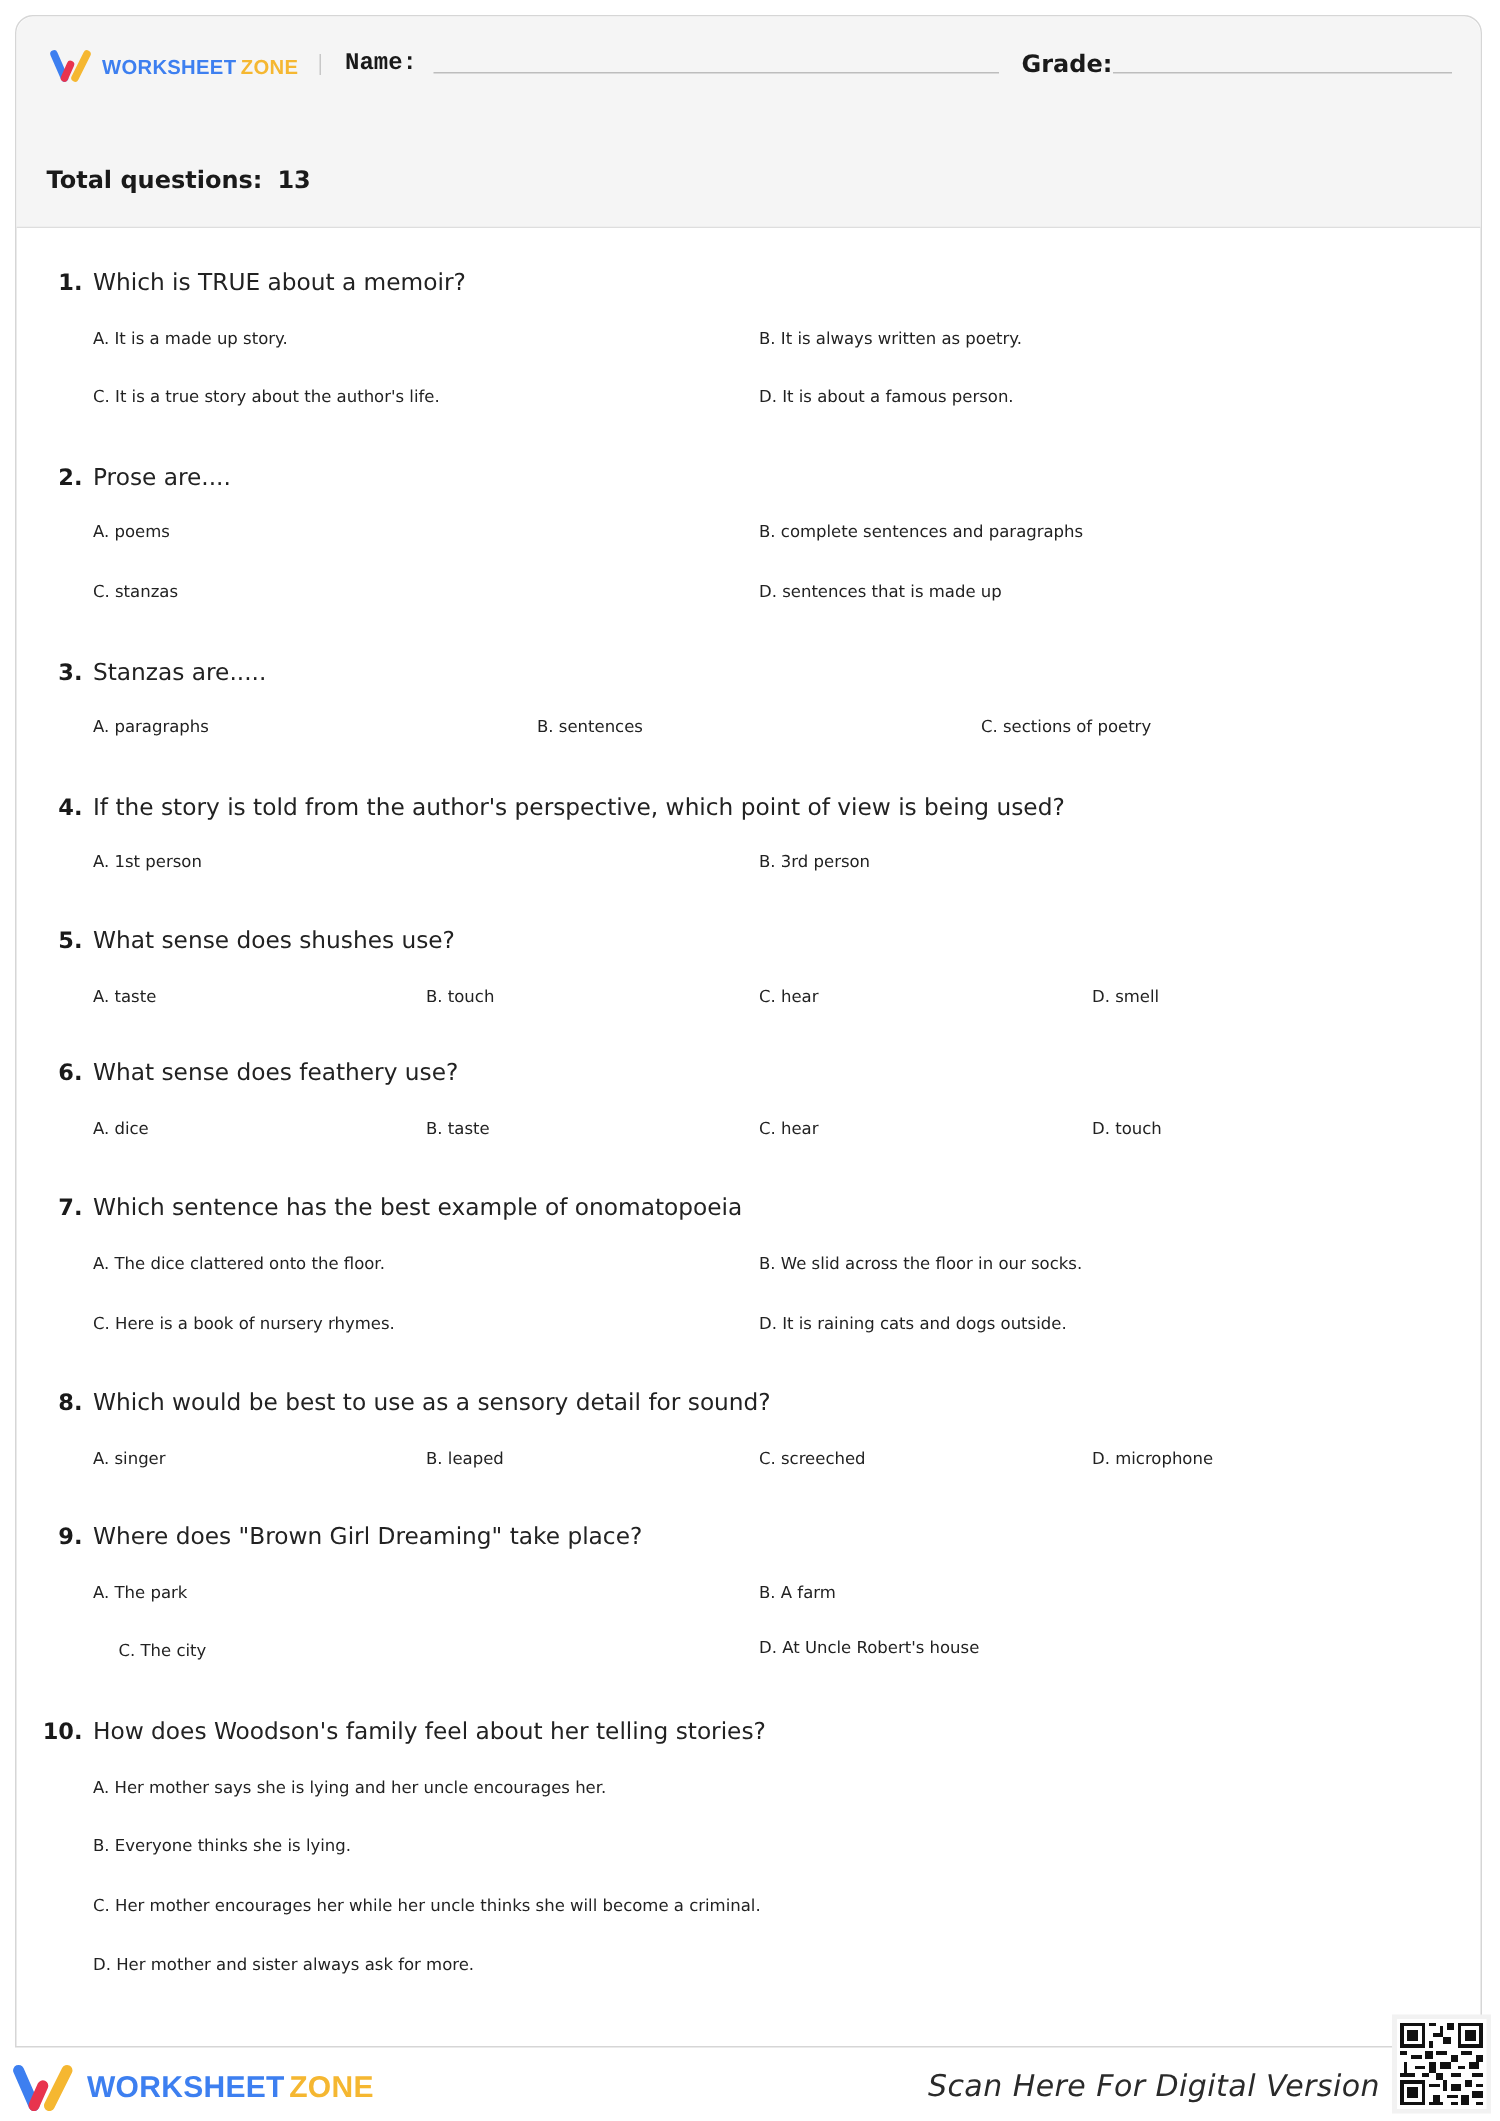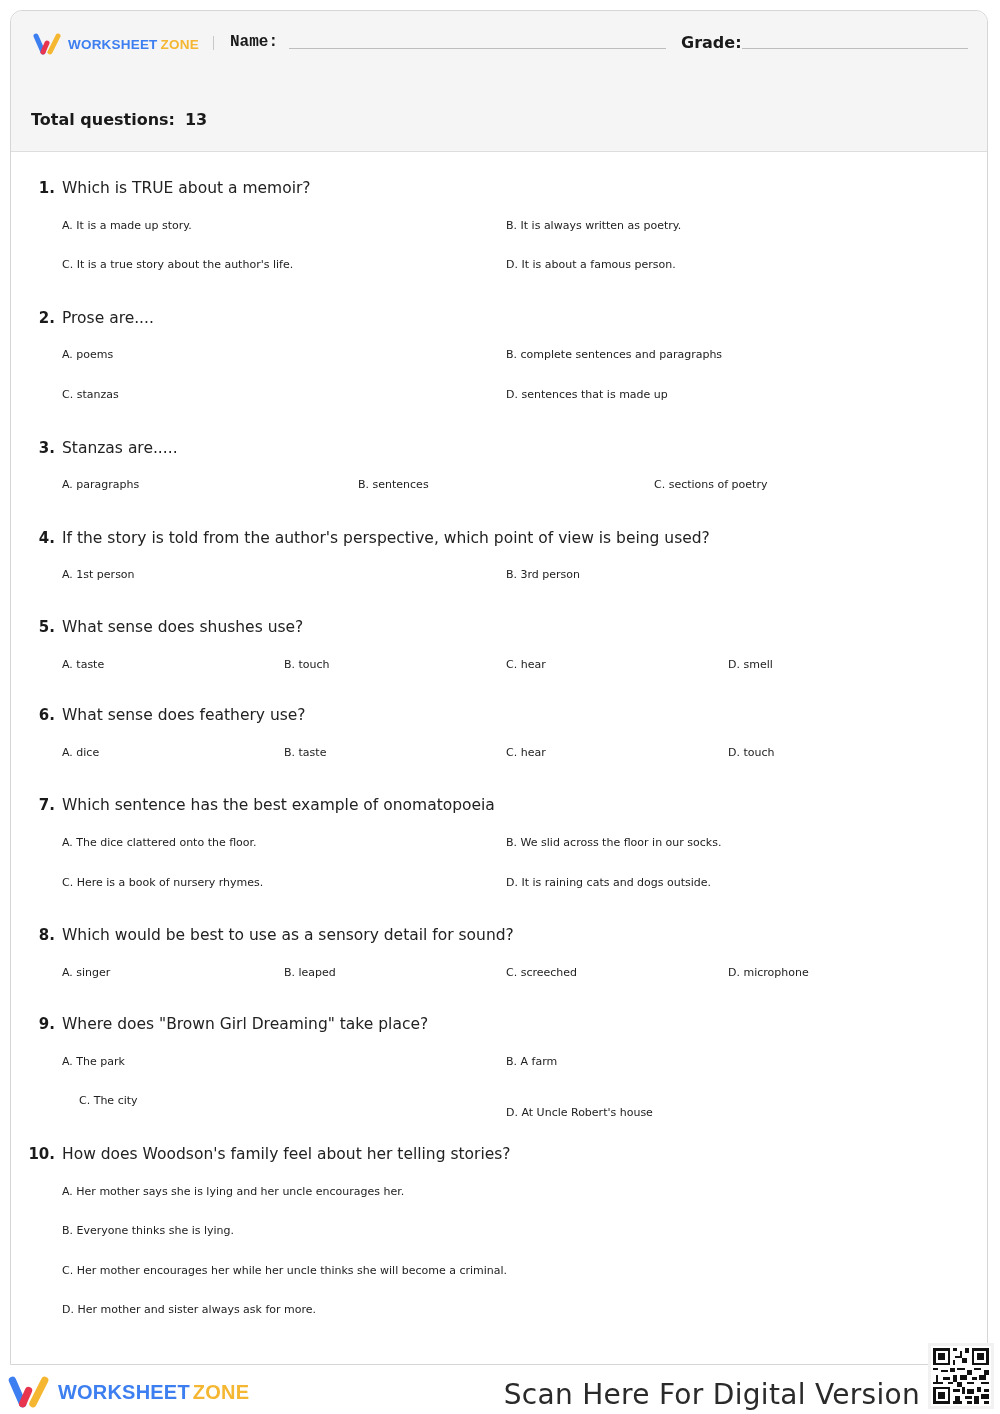--- a/index.html
+++ b/index.html
@@ -18,21 +18,21 @@
   .field-label { position:absolute; top:22px; font-weight:bold; font-size:16px; color:#1a1a1a; }
   .field-line { position:absolute; top:37px; height:1px; background:#bdbdbd; }
   .total { position:absolute; left:20px; top:99px; font-weight:bold; font-size:16px; color:#1a1a1a; }
   .total .num { margin-left:10px; }
   .q { position:absolute; left:0; right:0; }
   .qnum { position:absolute; width:44px; left:0; text-align:right; font-weight:bold; font-size:15px; color:#1a1a1a; }
   .qtext { position:absolute; left:51px; font-size:15.5px; color:#222; white-space:nowrap; }
   .opt { position:absolute; font-size:11px; color:#222; white-space:nowrap; }
   .footer-logo { position:absolute; left:8px; top:1375px; display:flex; align-items:center; }
   .footer-logo .logo-text { font-size:20px; margin-left:6px; }
-  .scan { position:absolute; right:80px; top:1378px; font-size:28px; color:#2a2a2a; letter-spacing:0.3px; }
+  .scan { position:absolute; right:80px; top:1378px; font-size:20px; color:#2a2a2a; letter-spacing:0.3px;font-style:italic; }
   .qr { position:absolute; left:928px; top:1343px; width:66px; height:66px; background:#f2f2f2; display:flex; align-items:center; justify-content:center; }
 </style>
 </head>
 <body>
 
 <div class="card">
   <div class="header">
     <div class="logo-small">
       <svg width="30" height="22" viewBox="0 0 30 22">
         <path d="M3 3 L10 19" stroke="#3d7ff0" stroke-width="5" stroke-linecap="round" fill="none"></path>
@@ -119,21 +119,21 @@
     <span class="opt" style="left:495px; top:40px;">C. screeched</span>
     <span class="opt" style="left:717px; top:40px;">D. microphone</span>
   </div>
 
   <div class="q" style="top:1004px;">
     <span class="qnum">9.</span>
     <span class="qtext">Where does "Brown Girl Dreaming" take place?</span>
     <span class="opt" style="left:51px; top:40px;">A. The park</span>
     <span class="opt" style="left:495px; top:40px;">B. A farm</span>
     <span class="opt" style="left:68px; top:79px;">C. The city</span>
-    <span class="opt" style="left:495px; top:91px;">D. At Uncle Robert's house</span>
+    <span class="opt" style="left:495px; top:77px;">D. At Uncle Robert's house</span>
   </div>
 
   <div class="q" style="top:1134px;">
     <span class="qnum">10.</span>
     <span class="qtext">How does Woodson's family feel about her telling stories?</span>
     <span class="opt" style="left:51px; top:40px;">A. Her mother says she is lying and her uncle encourages her.</span>
     <span class="opt" style="left:51px; top:79px;">B. Everyone thinks she is lying.</span>
     <span class="opt" style="left:51px; top:119px;">C. Her mother encourages her while her uncle thinks she will become a criminal.</span>
     <span class="opt" style="left:51px; top:158px;">D. Her mother and sister always ask for more.</span>
   </div>

